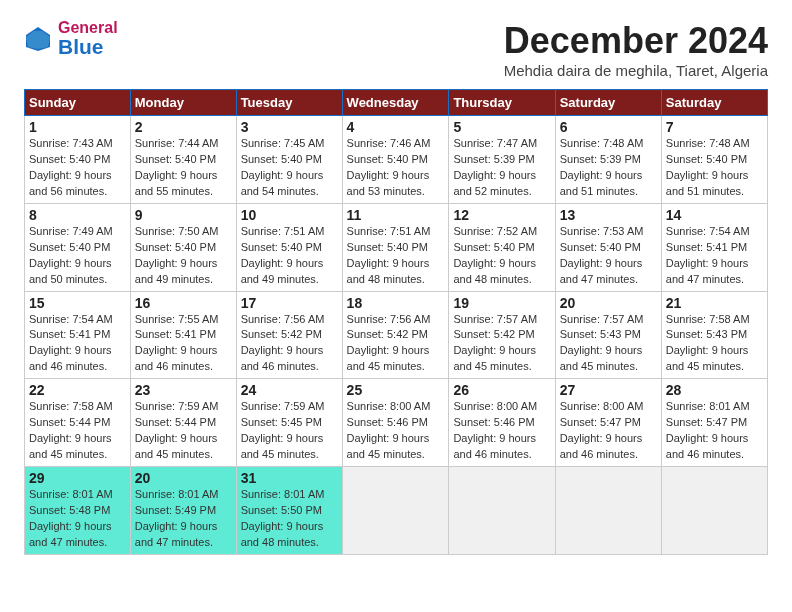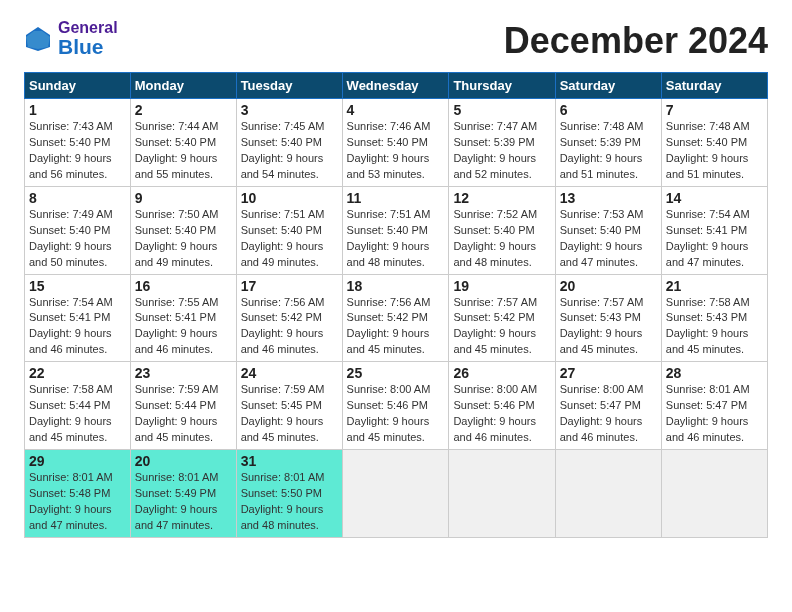--- a/index.html
+++ b/index.html
@@ -22,21 +22,21 @@
       gap: 6px;
     }
     .logo-text {
       display: flex;
       flex-direction: column;
       line-height: 1;
     }
     .logo-general {
       font-size: 16px;
       font-weight: bold;
-      color: #4c1d95;
+      color: #be185d;
     }
     .logo-blue {
       font-size: 21px;
       font-weight: bold;
       color: #1a6fc4;
     }
     .logo-icon {
       width: 28px;
       height: 28px;
     }
@@ -52,21 +52,21 @@
     .location {
       font-size: 15px;
       color: #444;
     }
     .calendar {
       width: 100%;
       border-collapse: collapse;
       margin-top: 6px;
     }
     .calendar th {
-      background: #0c4a6e;
+      background: #7f1d1d;
       color: #fff;
       font-size: 13px;
       font-weight: bold;
       padding: 5px 4px;
       text-align: left;
       border: 1px solid #1a6fc4;
     }
     .calendar td {
       vertical-align: top;
       border: 1px solid #ccc;
@@ -108,20 +108,21 @@
       <polygon points="14,2 26,10 26,22 14,26 2,22 2,10" fill="#1a6fc4"></polygon>
       <polygon points="18,6 26,12 24,22 14,24 4,22 2,12 10,6" fill="#4a9fd4" opacity="0.6"></polygon>
     </svg>
     <div class="logo-text">
       <span class="logo-general">General</span>
       <span class="logo-blue">Blue</span>
     </div>
   </div>
   <div class="title-block">
     <div class="month-title">December 2024</div>
+    <div class="location">Mehdia daira de meghila, Tiaret, Algeria</div>
   </div>
 </div>
 
 <table class="calendar">
   <thead>
     <tr>
       <th>Sunday</th>
       <th>Monday</th>
       <th>Tuesday</th>
       <th>Wednesday</th>

